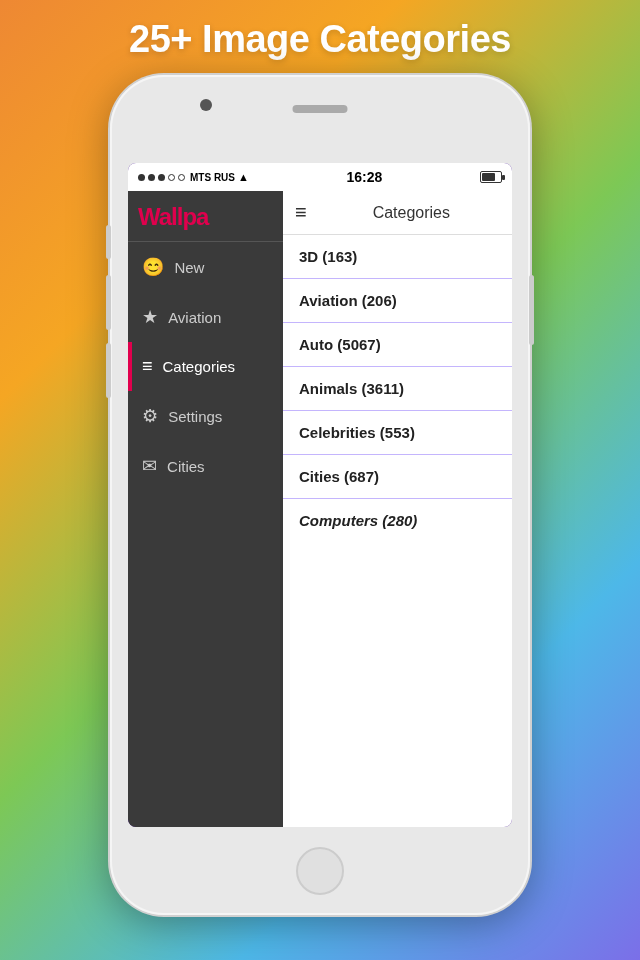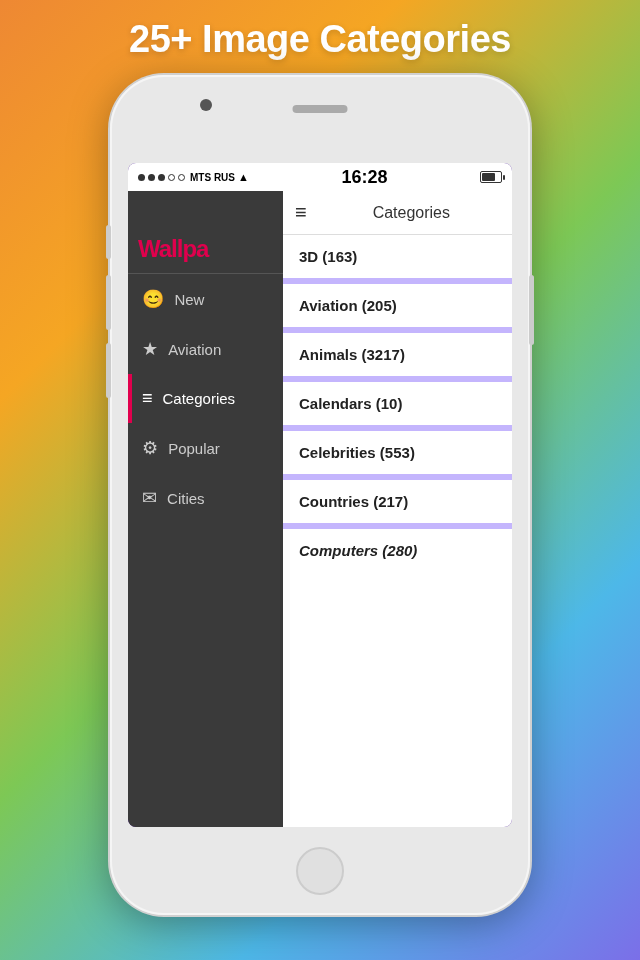--- a/index.html
+++ b/index.html
@@ -131,21 +131,21 @@
       background: white;
       display: flex;
       align-items: center;
       justify-content: space-between;
       padding: 0 10px;
       font-size: 11px;
       font-weight: 600;
       flex-shrink: 0;
     }
     .status-left { display: flex; align-items: center; gap: 3px; }
-    .status-center { font-size: 18px; font-weight: 600; }
+    .status-center { font-size: 14px; font-weight: 600; }
     .status-right { display: flex; align-items: center; gap: 3px; }
     .signal-dot { width: 7px; height: 7px; border-radius: 50%; background: #333; }
     .signal-dot.empty { background: transparent; border: 1.5px solid #333; }
     .wifi-icon { font-size: 11px; }
     .battery-icon {
       width: 22px; height: 12px; border: 1.5px solid #333; border-radius: 2px;
       position: relative; display: flex; align-items: center; padding: 1px;
     }
     .battery-icon::after {
       content: ''; position: absolute; right: -4px; top: 3px;
@@ -168,21 +168,20 @@
       flex-direction: column;
       flex-shrink: 0;
     }
     .sidebar-logo {
       padding: 12px 10px 10px;
       font-size: 24px;
       font-weight: 900;
       color: #e0004d;
       letter-spacing: -1px;
       border-bottom: 1px solid #555;
-      margin-top: 32px;
     }
     .sidebar-item {
       display: flex;
       align-items: center;
       gap: 10px;
       padding: 14px 10px;
       color: #ccc;
       font-size: 15px;
       cursor: pointer;
       border-left: 4px solid transparent;
@@ -216,21 +215,21 @@
     .hamburger { font-size: 20px; cursor: pointer; color: #333; }
     .top-bar-title { font-size: 16px; color: #333; flex: 1; text-align: center; }
 
     
     .category-list {
       flex: 1;
       overflow-y: auto;
     }
     .category-item {
       padding: 13px 16px;
-      border-bottom: 6px solid #c4b5fd;
+      border-bottom: 1px solid #c4b5fd;
       font-size: 15px;
       font-weight: 700;
       color: #222;
       cursor: pointer;
     }
     .category-item:last-child { border-bottom: none; font-style: italic; }
   </style>
 </head>
 <body>
 
@@ -277,38 +276,38 @@
         <div class="sidebar-item">
           <span class="icon">★</span>
           <span>Aviation</span>
         </div>
         <div class="sidebar-item active">
           <span class="icon">≡</span>
           <span>Categories</span>
         </div>
         <div class="sidebar-item">
           <span class="icon">⚙</span>
-          <span>Popular</span>
+          <span>Settings</span>
         </div>
         <div class="sidebar-item">
           <span class="icon">✉</span>
           <span>Cities</span>
         </div>
       </div>
 
       <div class="main-content">
         <div class="top-bar">
           <span class="hamburger">≡</span>
           <span class="top-bar-title">Categories</span>
         </div>
         <div class="category-list">
         <div class="category-item">3D (163)</div>
-            <div class="category-item">Aviation (205)</div>
-            <div class="category-item">Animals (3217)</div>
-            <div class="category-item">Calendars (10)</div>
+            <div class="category-item">Aviation (206)</div>
+            <div class="category-item">Auto (5067)</div>
+            <div class="category-item">Animals (3611)</div>
             <div class="category-item">Celebrities (553)</div>
-            <div class="category-item">Countries (217)</div>
+            <div class="category-item">Cities (687)</div>
             <div class="category-item">Computers (280)</div>
           </div>
       </div>
     </div>
   </div>
 </div>
 
 </body></html>

